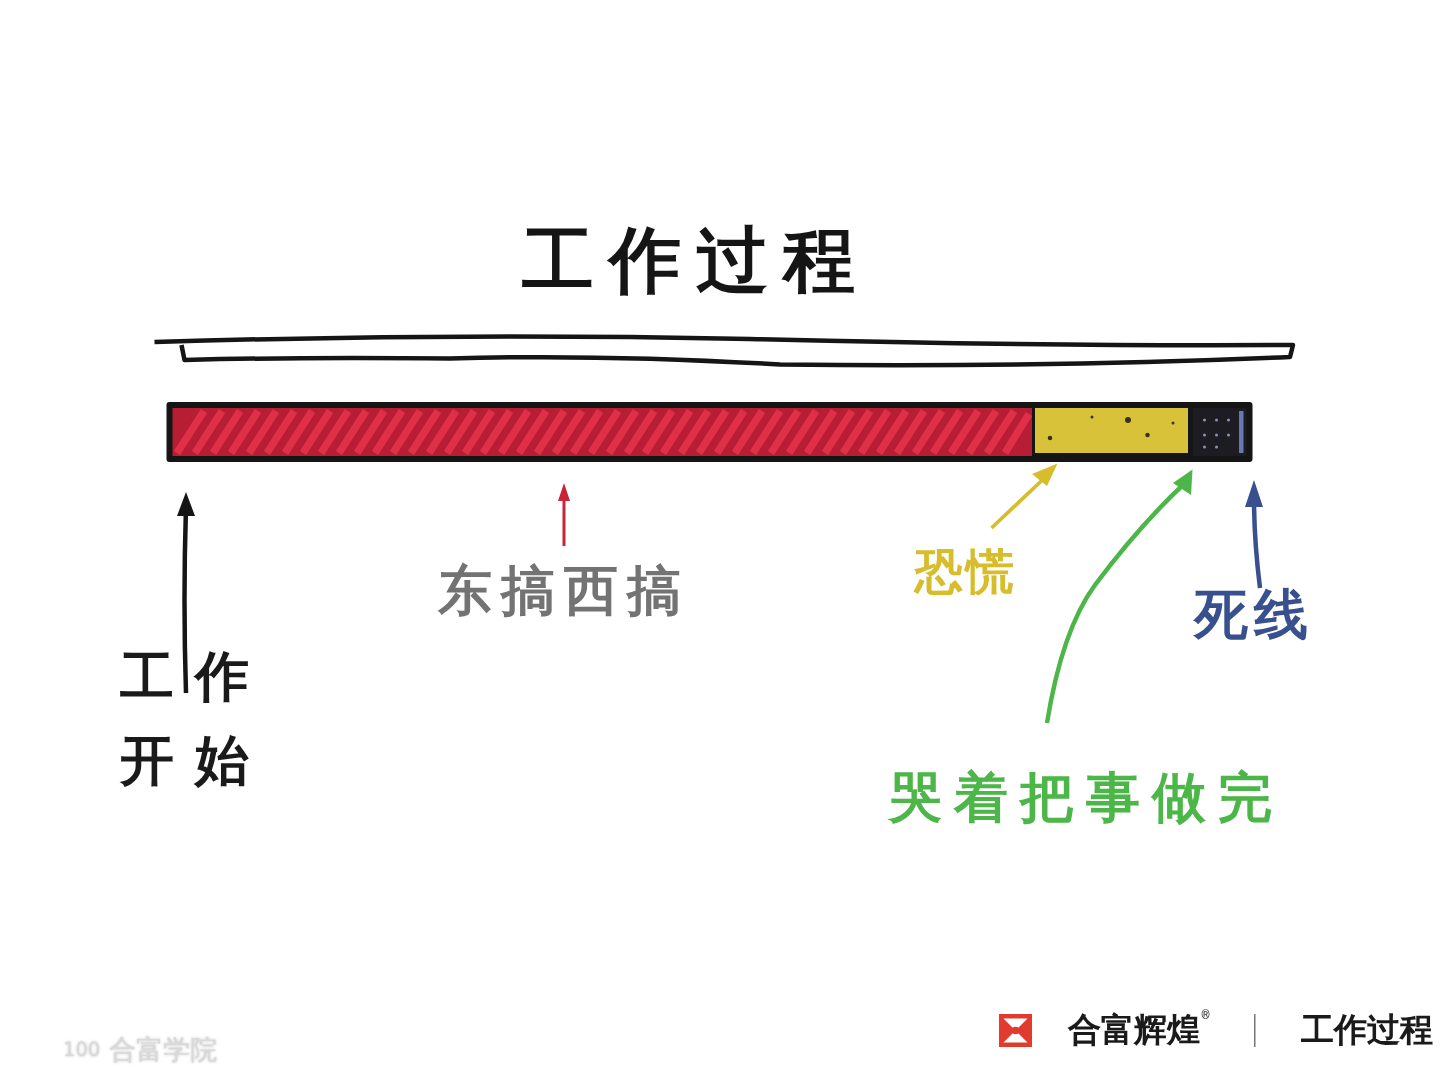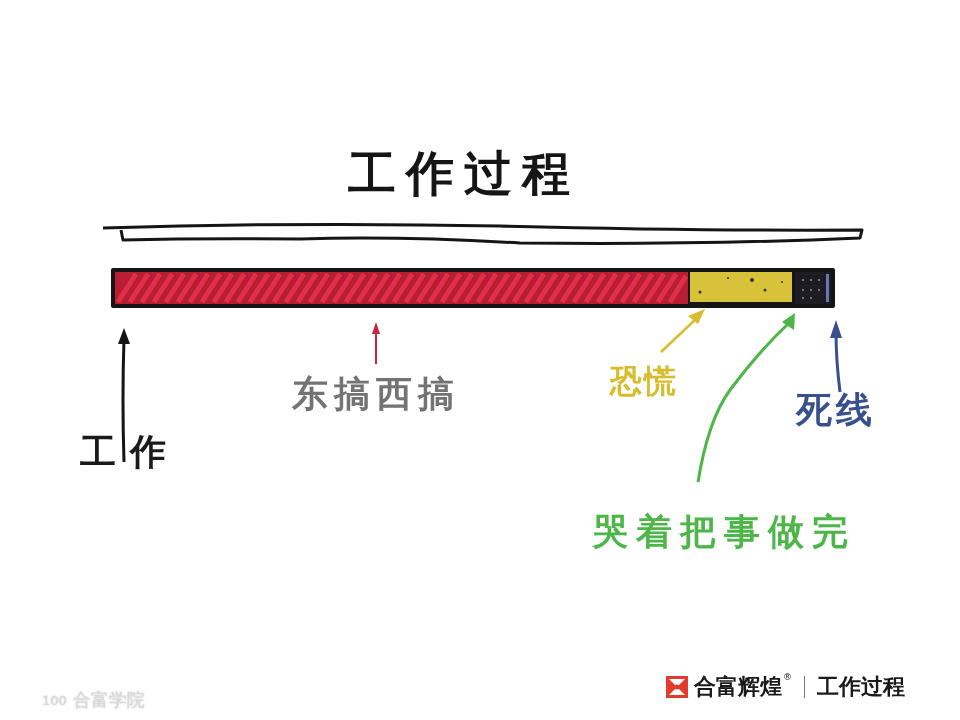--- a/index.html
+++ b/index.html
@@ -7,21 +7,21 @@
   body { position:relative; font-family:"DejaVu Sans", sans-serif; }
   .abs { position:absolute; }
   .title { left:0; width:928px; top:142px; text-align:center; font-size:48px; font-weight:bold; color:#151515; letter-spacing:10px; }
   .hand { font-weight:bold; }
   .lbl-red { color:#737373; font-size:36px; letter-spacing:6px; }
   .lbl-yellow { color:#d7bd2c; font-size:32px; letter-spacing:2px; }
   .lbl-blue { color:#39508f; font-size:36px; letter-spacing:4px;text-align:center; }
   .lbl-green { color:#4cb648; font-size:36px; letter-spacing:8px;margin-top:36px; }
   .lbl-black { color:#1a1a1a; font-size:36px; line-height:56px; letter-spacing:14px; width:100px; }
   .watermark-left { left:18px; top:688px; font-size:18px; color:#d9d9d9; text-shadow:0 0 2px #bdbdbd; display:flex; align-items:center; gap:6px;margin-left:24px; }
-  .brand { left:666px; top:672px; display:flex; align-items:center; gap:6px; font-size:22px; font-weight:bold; color:#1a1a1a; }
+  .brand { left:666px; top:672px; display:flex; align-items:center; gap:24px; font-size:22px; font-weight:bold; color:#1a1a1a;font-family:Liberation Mono, monospace; }
   .brand .sep { width:1px; height:22px; background:#777; margin:0 6px; }
   .brand sup { font-size:9px; font-weight:normal; vertical-align:top; margin-left:1px; }
   svg { position:absolute; left:0; top:0; }
 </style>
 </head>
 <body>
 
 <svg width="960" height="720">
 
   <path d="M103 228 Q300 222 500 226 Q700 231 862 230 L860 238 Q700 245 520 243 Q400 236 300 239 Q200 238 123 240 L121 230" fill="none" stroke="#151515" stroke-width="3" stroke-linejoin="round"></path>
@@ -120,20 +120,21 @@
   <g>
     <path d="M840 392 Q836 360 836 332" stroke="#39508f" stroke-width="3" fill="none"></path>
     <path d="M830 338 L836 320 L842 338 Z" fill="#39508f"></path>
   </g>
 </svg>
 
 <div class="abs title hand">工作过程</div>
 
 <div class="abs hand lbl-black" style="left:80px; top:424px;">
   <div>工作</div>
+  <div>开始</div>
 </div>
 
 <div class="abs hand lbl-red" style="left:292px; top:370px;">东搞西搞</div>
 <div class="abs hand lbl-yellow" style="left:610px; top:360px;">恐慌</div>
 <div class="abs hand lbl-blue" style="left:796px; top:386px;">死线</div>
 <div class="abs hand lbl-green" style="left:592px; top:472px;">哭着把事做完</div>
 
 <div class="abs watermark-left">
   <span style="font-size:13px;">100</span>
   <span>合富学院</span>

